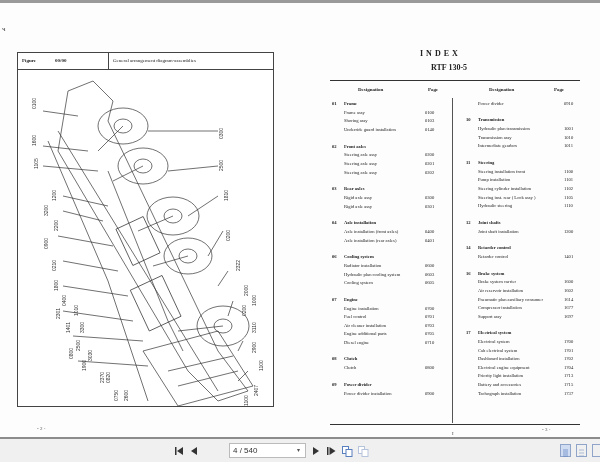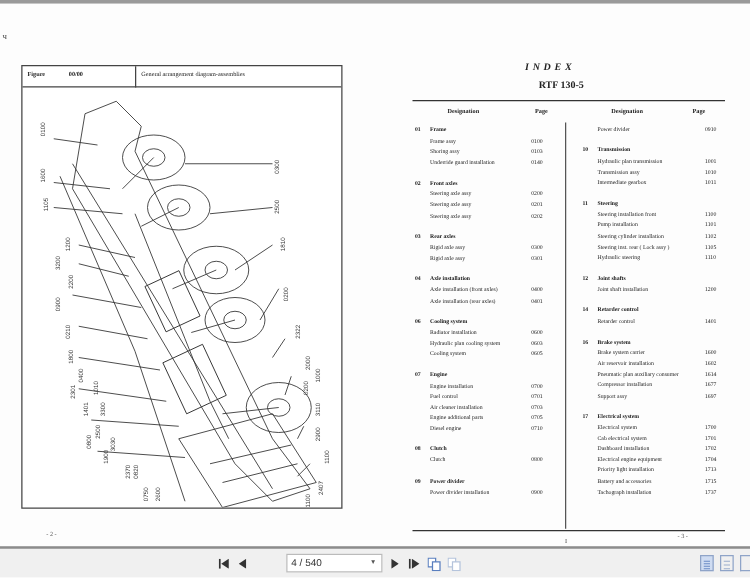--- a/index.html
+++ b/index.html
@@ -14,21 +14,21 @@
   .fig-frame { position: absolute; left: 17px; top: 49px; width: 257px; height: 355px; border: 1px solid #444; background: #fff; }
   .fig-header { position: absolute; left: 0; top: 0; width: 100%; height: 17px; border-bottom: 1px solid #444; font-size: 5px; font-weight: bold; }
   .fig-header .lbl { position: absolute; left: 4px; top: 5px; }
   .fig-header .num { position: absolute; left: 37px; top: 5px; }
   .fig-header .sep { position: absolute; left: 90px; top: 0; width: 1px; height: 17px; background: #444; }
   .fig-header .desc { position: absolute; left: 95px; top: 5px; font-weight: normal; }
   .diagram { position: absolute; left: 0; top: 18px; width: 255px; height: 335px; }
   .page-num-left { position: absolute; left: 37px; top: 423px; font-size: 5px; color: #555; }
 
   
-  .index-title { position: absolute; left: 420px; top: 46px; font-size: 8px; font-weight: bold; letter-spacing: 3px; font-style: italic; }
+  .index-title { position: absolute; left: 420px; top: 46px; font-size: 8px; font-weight: bold; letter-spacing: 3px; }
   .index-sub { position: absolute; left: 431px; top: 60px; font-size: 8px; font-weight: bold; }
   .rule-top { position: absolute; left: 330px; top: 77px; width: 250px; height: 1px; background: #333; }
   .rule-bot { position: absolute; left: 330px; top: 421px; width: 250px; height: 1px; background: #333; }
   .col-divider { position: absolute; left: 452px; top: 95px; width: 1px; height: 325px; background: #555; }
   .colhead { position: absolute; top: 84px; font-size: 5px; font-weight: bold; }
   .page-num-right { position: absolute; left: 542px; top: 424px; font-size: 5px; color: #555; }
   .page-mark { position: absolute; left: 452px; top: 428px; font-size: 5px; color: #444; }
 
   .idx-col { position: absolute; top: 96px; font-size: 4.6px; }
   .idx-col.left { left: 332px; width: 115px; }

